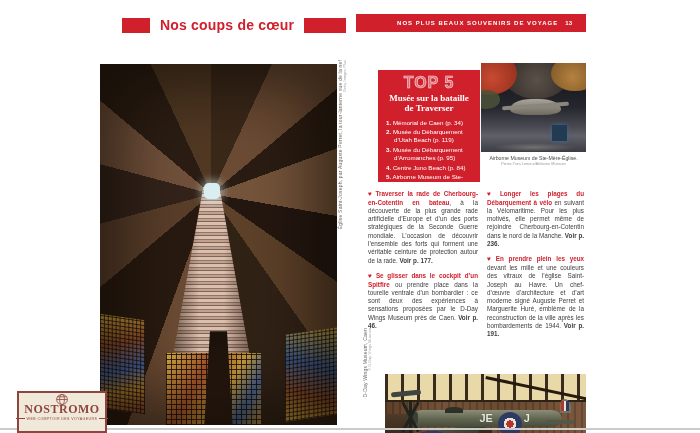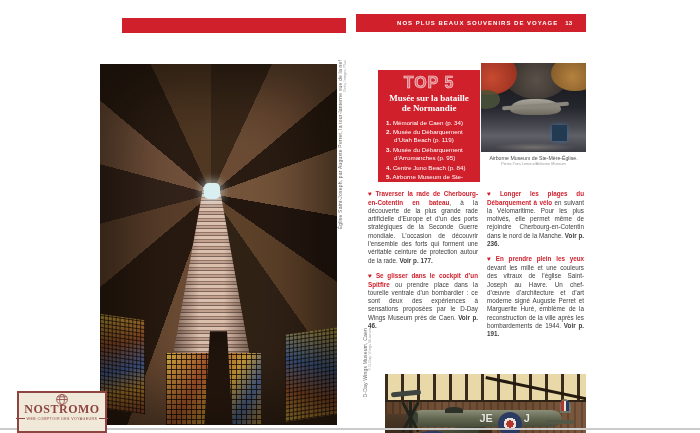--- a/index.html
+++ b/index.html
@@ -162,20 +162,23 @@
   .logo-tagline{display:flex;align-items:center;gap:2px;margin-top:1.5px;}
   .logo-tagline .line{width:9px;height:1px;background:#8e4540;}
   .logo-tagline .txt{font-size:3.6px;color:#8e4540;letter-spacing:.4px;white-space:nowrap;}
 </style>
 </head>
 <body>
 
 <div class="stage" style="--red:#d0202c;">
 
   <div class="lp-band"></div>
+  <div class="lp-titlebox">
+    <span class="lp-title">Nos coups de cœur</span>
+  </div>
 
   <div class="rp-band">
     <span class="rp-band-title">NOS PLUS BEAUX SOUVENIRS DE VOYAGE</span>
     <span class="rp-folio">13</span>
   </div>
 
   <div class="photo-left">
     <div class="pl-rays"></div>
     <div class="pl-tower">
       <div class="pl-tower-shade"></div>
@@ -190,21 +193,21 @@
 
   <div class="vcap" style="left:337px;top:255px;width:195px;height:11px;">
     <span class="main">Église Saint-Joseph, par Auguste Perret, la tour-lanterne vue de la nef</span>
     <span class="credit">Getty Images Plus</span>
   </div>
 
   <div class="top5">
     <div class="top5-label">TOP 5</div>
     <div class="top5-title">
       <span>Musée sur la bataille</span><br>
-      <span>de Normandie</span>
+      <span>de Traverser</span>
     </div>
     <div class="top5-list">
       <div class="top5-item">
         <span class="num">1.</span>
         <span>Mémorial de Caen (p. 34)</span>
       </div>
       <div class="top5-item">
         <span class="num">2.</span>
         <span>Musée du Débarquement d’Utah Beach (p. 119)</span>
       </div>

